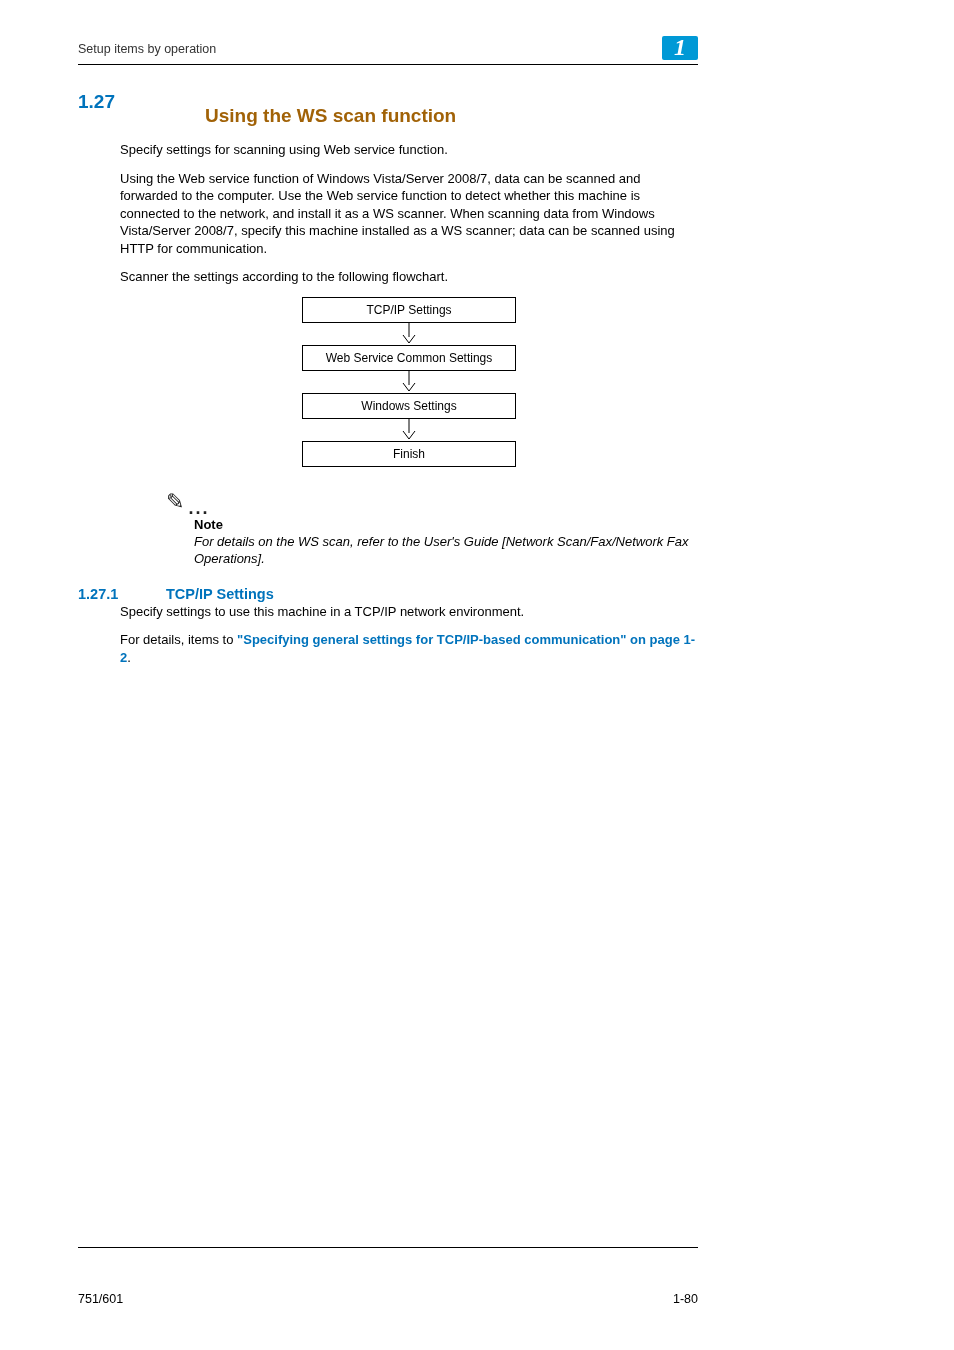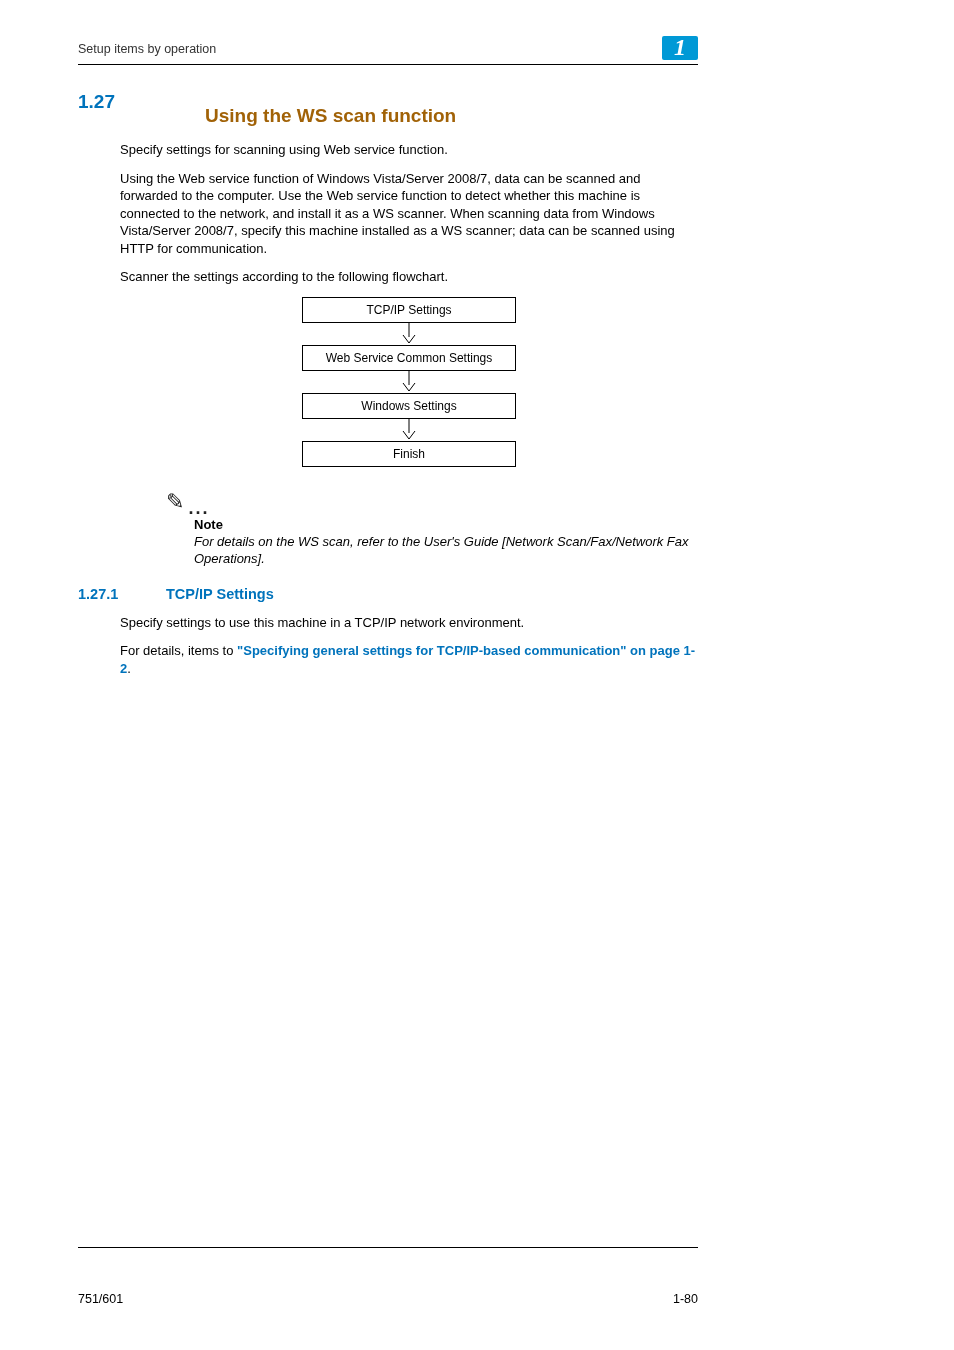--- a/index.html
+++ b/index.html
@@ -119,21 +119,21 @@
     margin-bottom: 2px;
   }
   .note-text {
     font-style: italic;
     font-size: 13px;
     margin-left: 28px;
     line-height: 1.3;
   }
   .h3-row {
     display: flex;
-    margin-bottom: 12px;
+    margin-bottom: 1px;
     margin-top: 6px;
   }
   .h3-num {
     width: 88px;
     color: #0073bc;
     font-weight: bold;
     font-size: 14.5px;
     flex-shrink: 0;
   }
   .h3-title {

